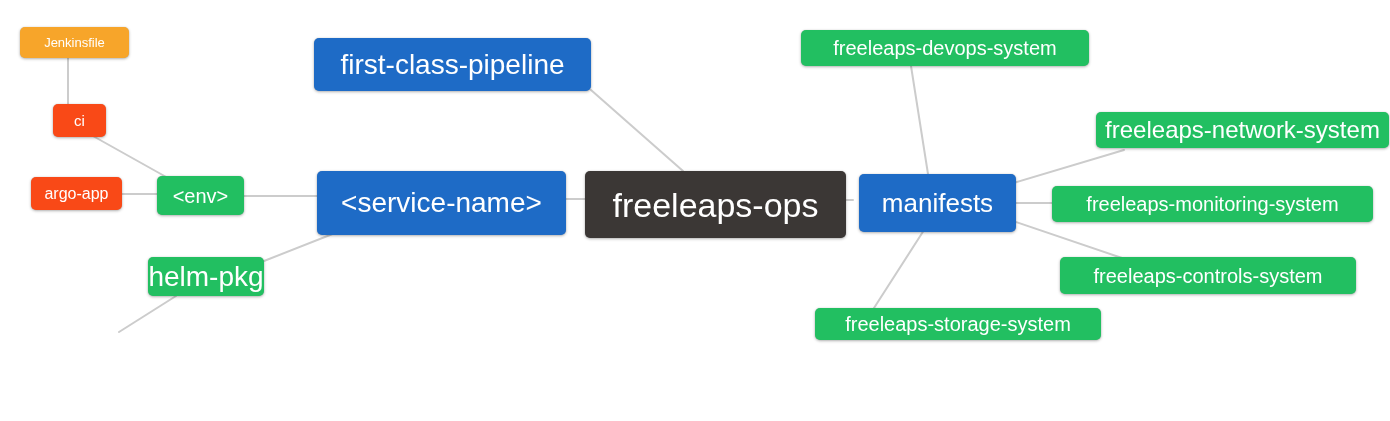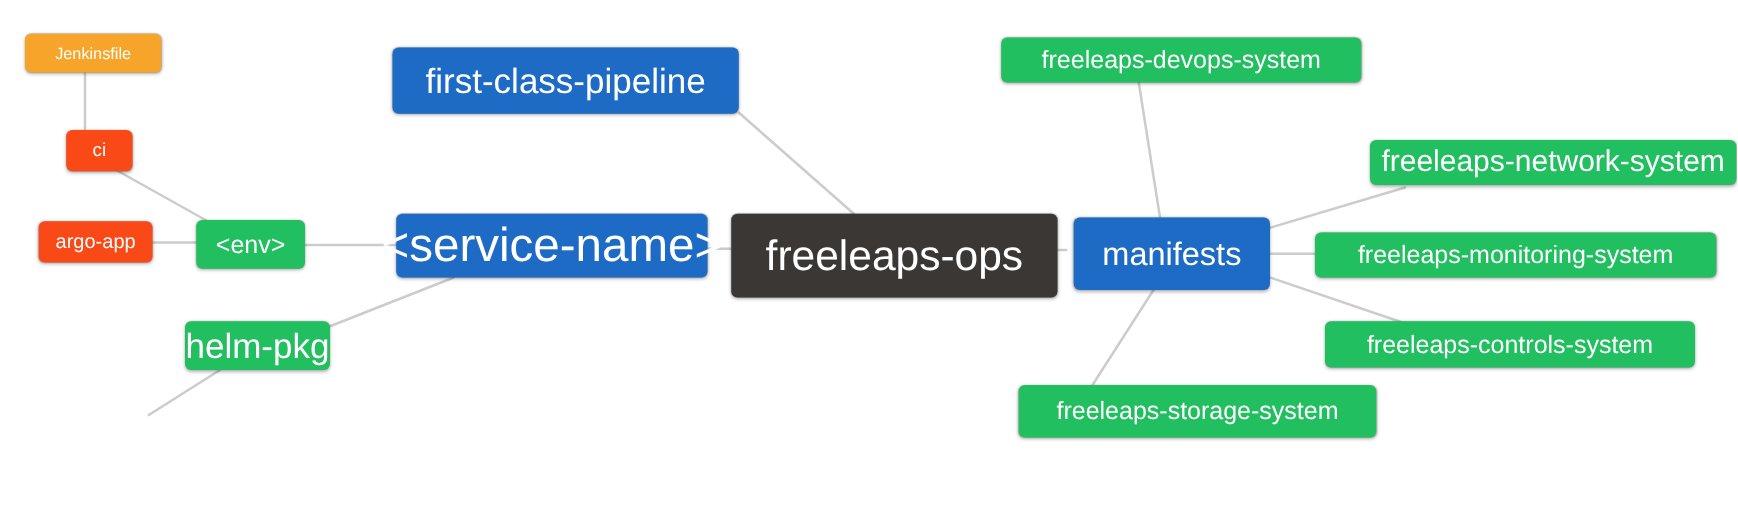--- a/index.html
+++ b/index.html
@@ -51,22 +51,22 @@
     <line x1="1010" y1="220" x2="1122" y2="258"></line>
     <line x1="926" y1="227" x2="874" y2="308"></line>
   </svg>
 
   <div class="node c-orange" style="left:20px;  top:27px;  width:109px;  height:31px; font-size:13px;">Jenkinsfile</div>
   <div class="node c-red" style="left:53px;  top:104px; width:53px;  height:33px; font-size:15px;">ci</div>
   <div class="node c-red" style="left:31px;  top:177px; width:91px;  height:33px; font-size:16px;">argo-app</div>
   <div class="node c-green" style="left:157px; top:176px; width:87px;  height:39px; font-size:20px;">&lt;env&gt;</div>
   <div class="node c-green" style="left:148px; top:257px; width:116px; height:39px; font-size:28px;">helm-pkg</div>
   <div class="node c-blue" style="left:314px; top:38px;  width:277px; height:53px; font-size:28px;">first-class-pipeline</div>
-  <div class="node c-blue" style="left:317px; top:171px; width:249px; height:51px; font-size:38px;text-align:center;">&lt;service-name&gt;</div>
+  <div class="node c-blue" style="left:317px; top:171px; width:249px; height:64px; font-size:28px;text-align:center;">&lt;service-name&gt;</div>
   <div class="node c-dark" style="left:585px; top:171px; width:261px; height:67px; font-size:34px;">freeleaps-ops</div>
   <div class="node c-blue" style="left:859px; top:174px; width:157px; height:58px; font-size:26px;">manifests</div>
   <div class="node c-green" style="left:801px; top:30px;  width:288px; height:36px; font-size:20px;">freeleaps-devops-system</div>
   <div class="node c-green" style="left:1083px;top:112px; width:293px; height:36px; font-size:24px;margin-left:13px;">freeleaps-network-system</div>
   <div class="node c-green" style="left:1052px;top:186px; width:321px; height:36px; font-size:20px;">freeleaps-monitoring-system</div>
   <div class="node c-green" style="left:1060px;top:257px; width:296px; height:37px; font-size:20px;">freeleaps-controls-system</div>
-  <div class="node c-green" style="left:815px; top:308px; width:286px; height:42px; font-size:20px;">freeleaps-storage-system</div>
+  <div class="node c-green" style="left:815px; top:308px; width:286px; height:32px; font-size:20px;">freeleaps-storage-system</div>
 
 </div>
 
 </body></html>

